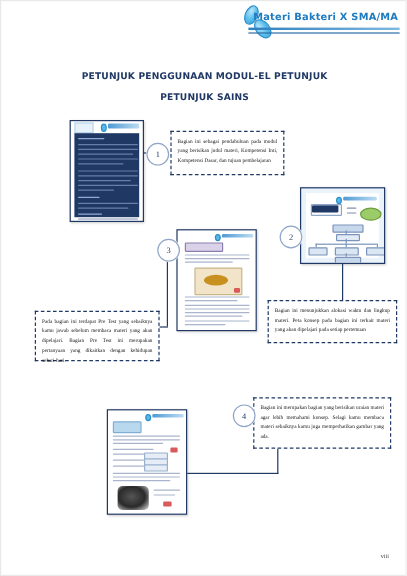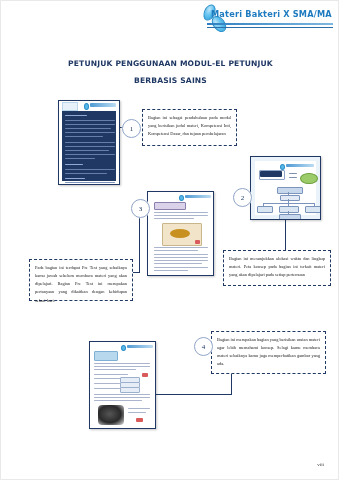--- a/index.html
+++ b/index.html
@@ -141,21 +141,21 @@
 
   <div class="header">
     <div class="germ germ1"></div>
     <div class="germ germ2"></div>
     <div class="hdr-title">Materi Bakteri X SMA/MA</div>
     <div class="hdr-rule"></div>
     <div class="hdr-rule2"></div>
   </div>
 
   <div class="main-title">PETUNJUK PENGGUNAAN MODUL-EL PETUNJUK</div>
-  <div class="main-title2">BERBASIS SAINS</div>
+  <div class="main-title2">PETUNJUK SAINS</div>
 
   <div class="doc" style="left:57px;top:99px;width:62px;height:85px;">
     <div class="doc-inner">
       <div class="doc1-head"></div>
       <div class="mini-logo"></div>
       <div class="mini-germ" style="right:30px;top:2px;width:3px;height:5px;"></div>
       <div class="doc1-body">
         <div class="ln hi" style="left:3px;top:4px;width:22px;"></div>
         <div class="ln" style="left:3px;top:9px;width:50px;"></div>
         <div class="ln" style="left:3px;top:13px;width:50px;"></div>

